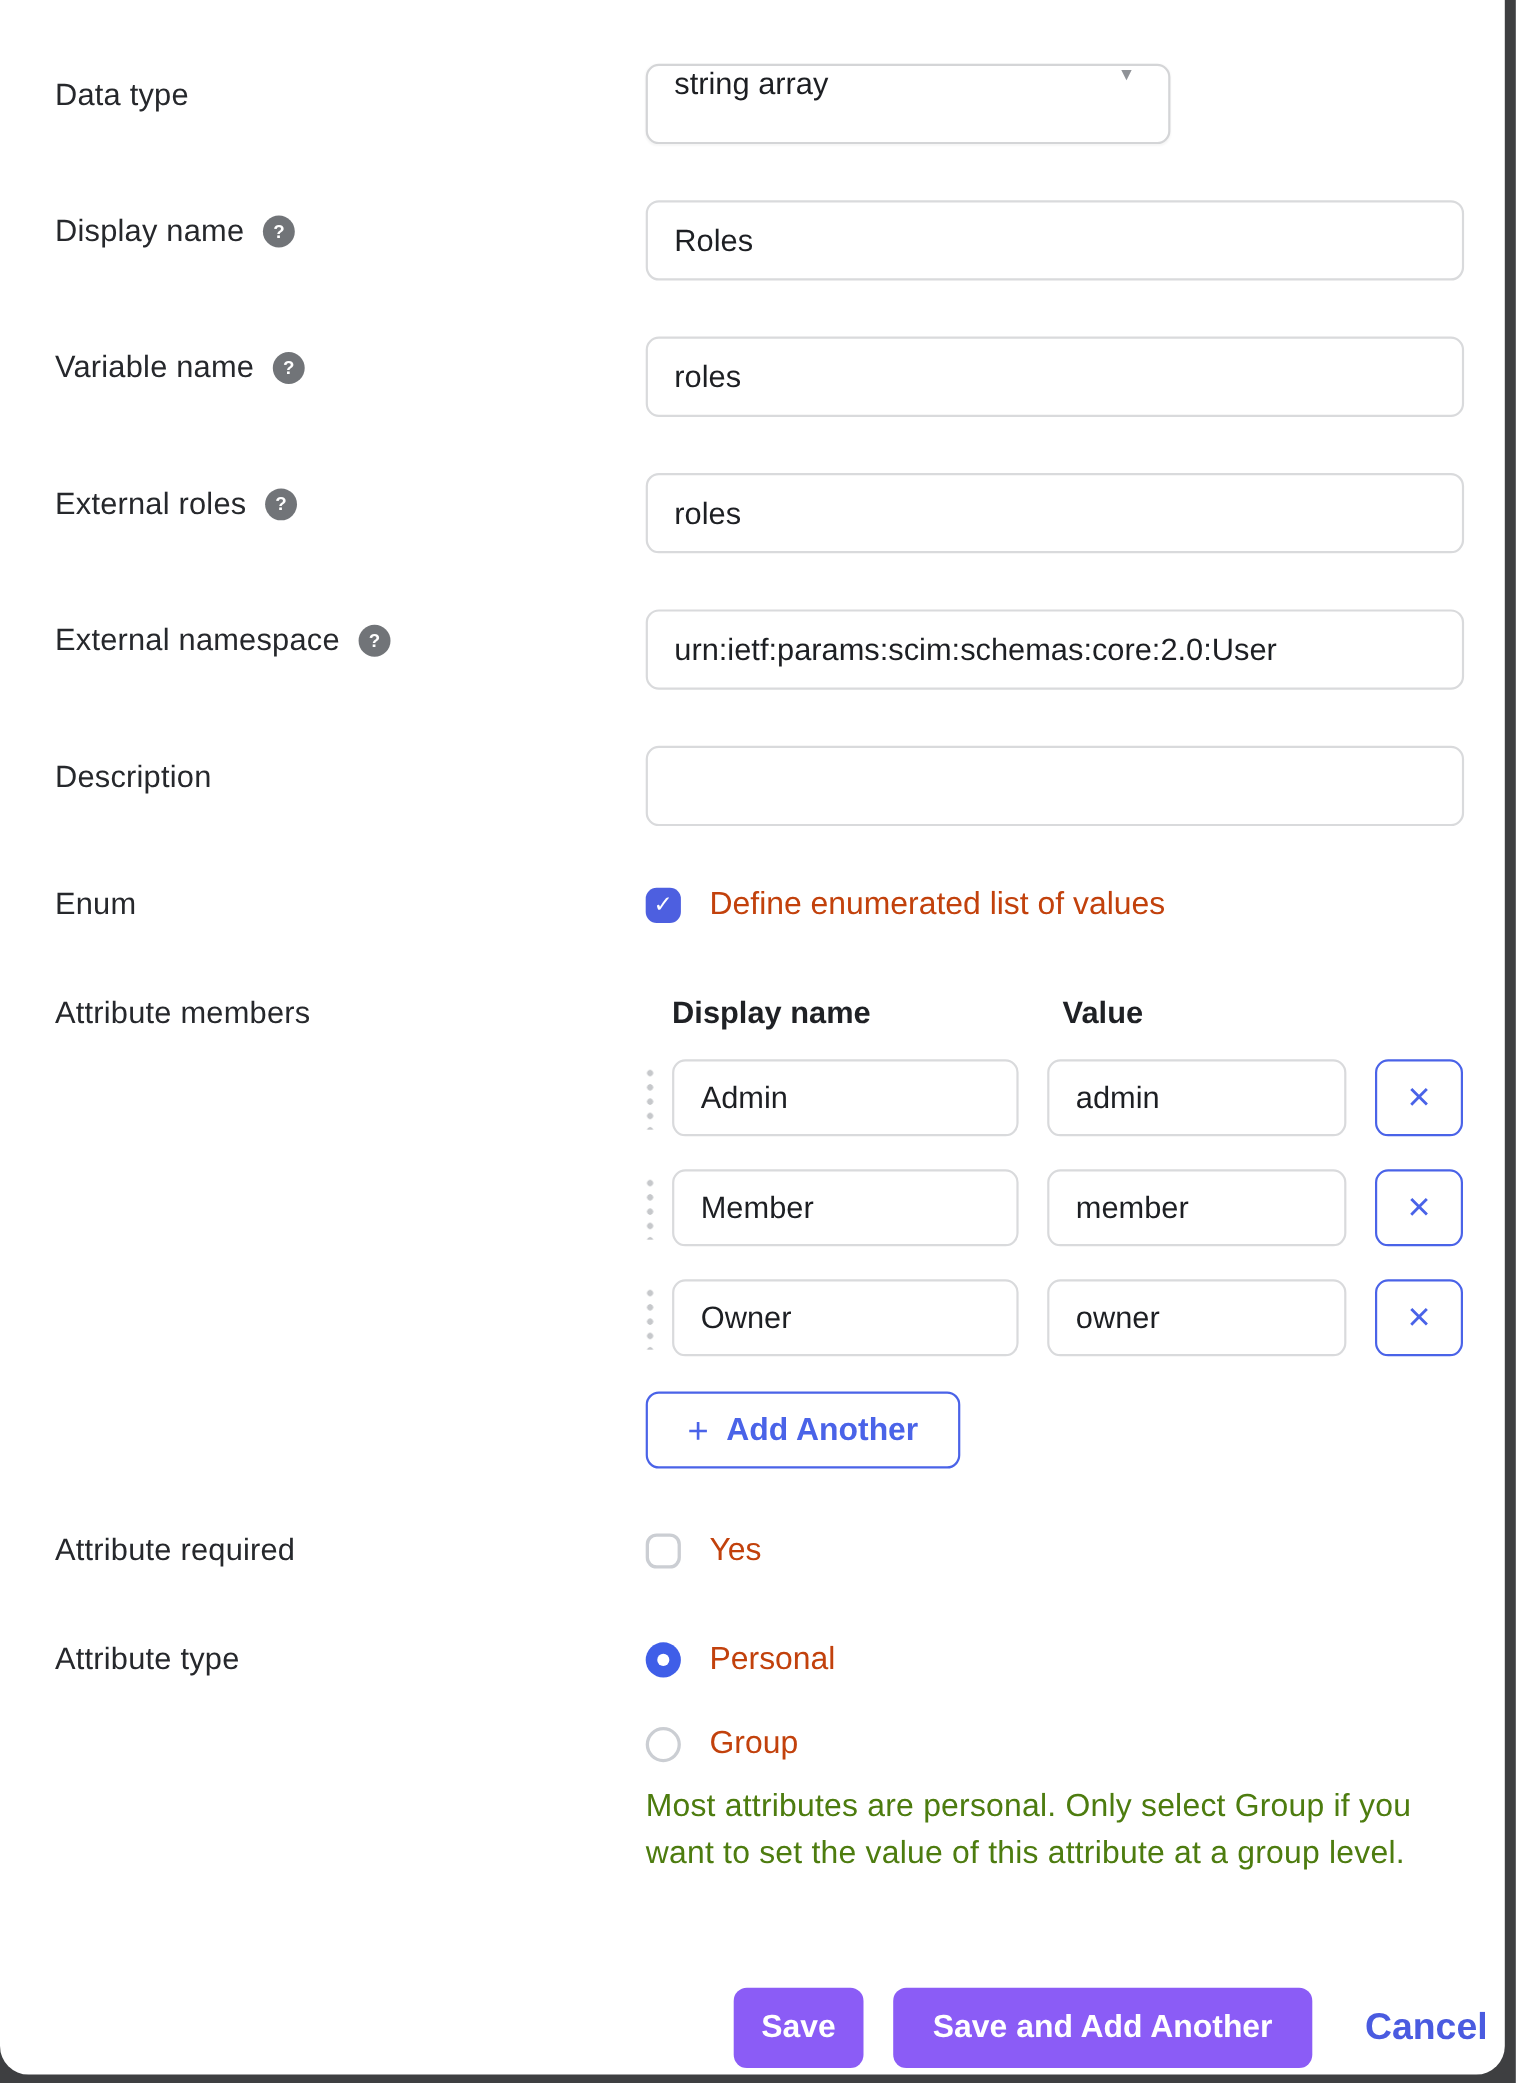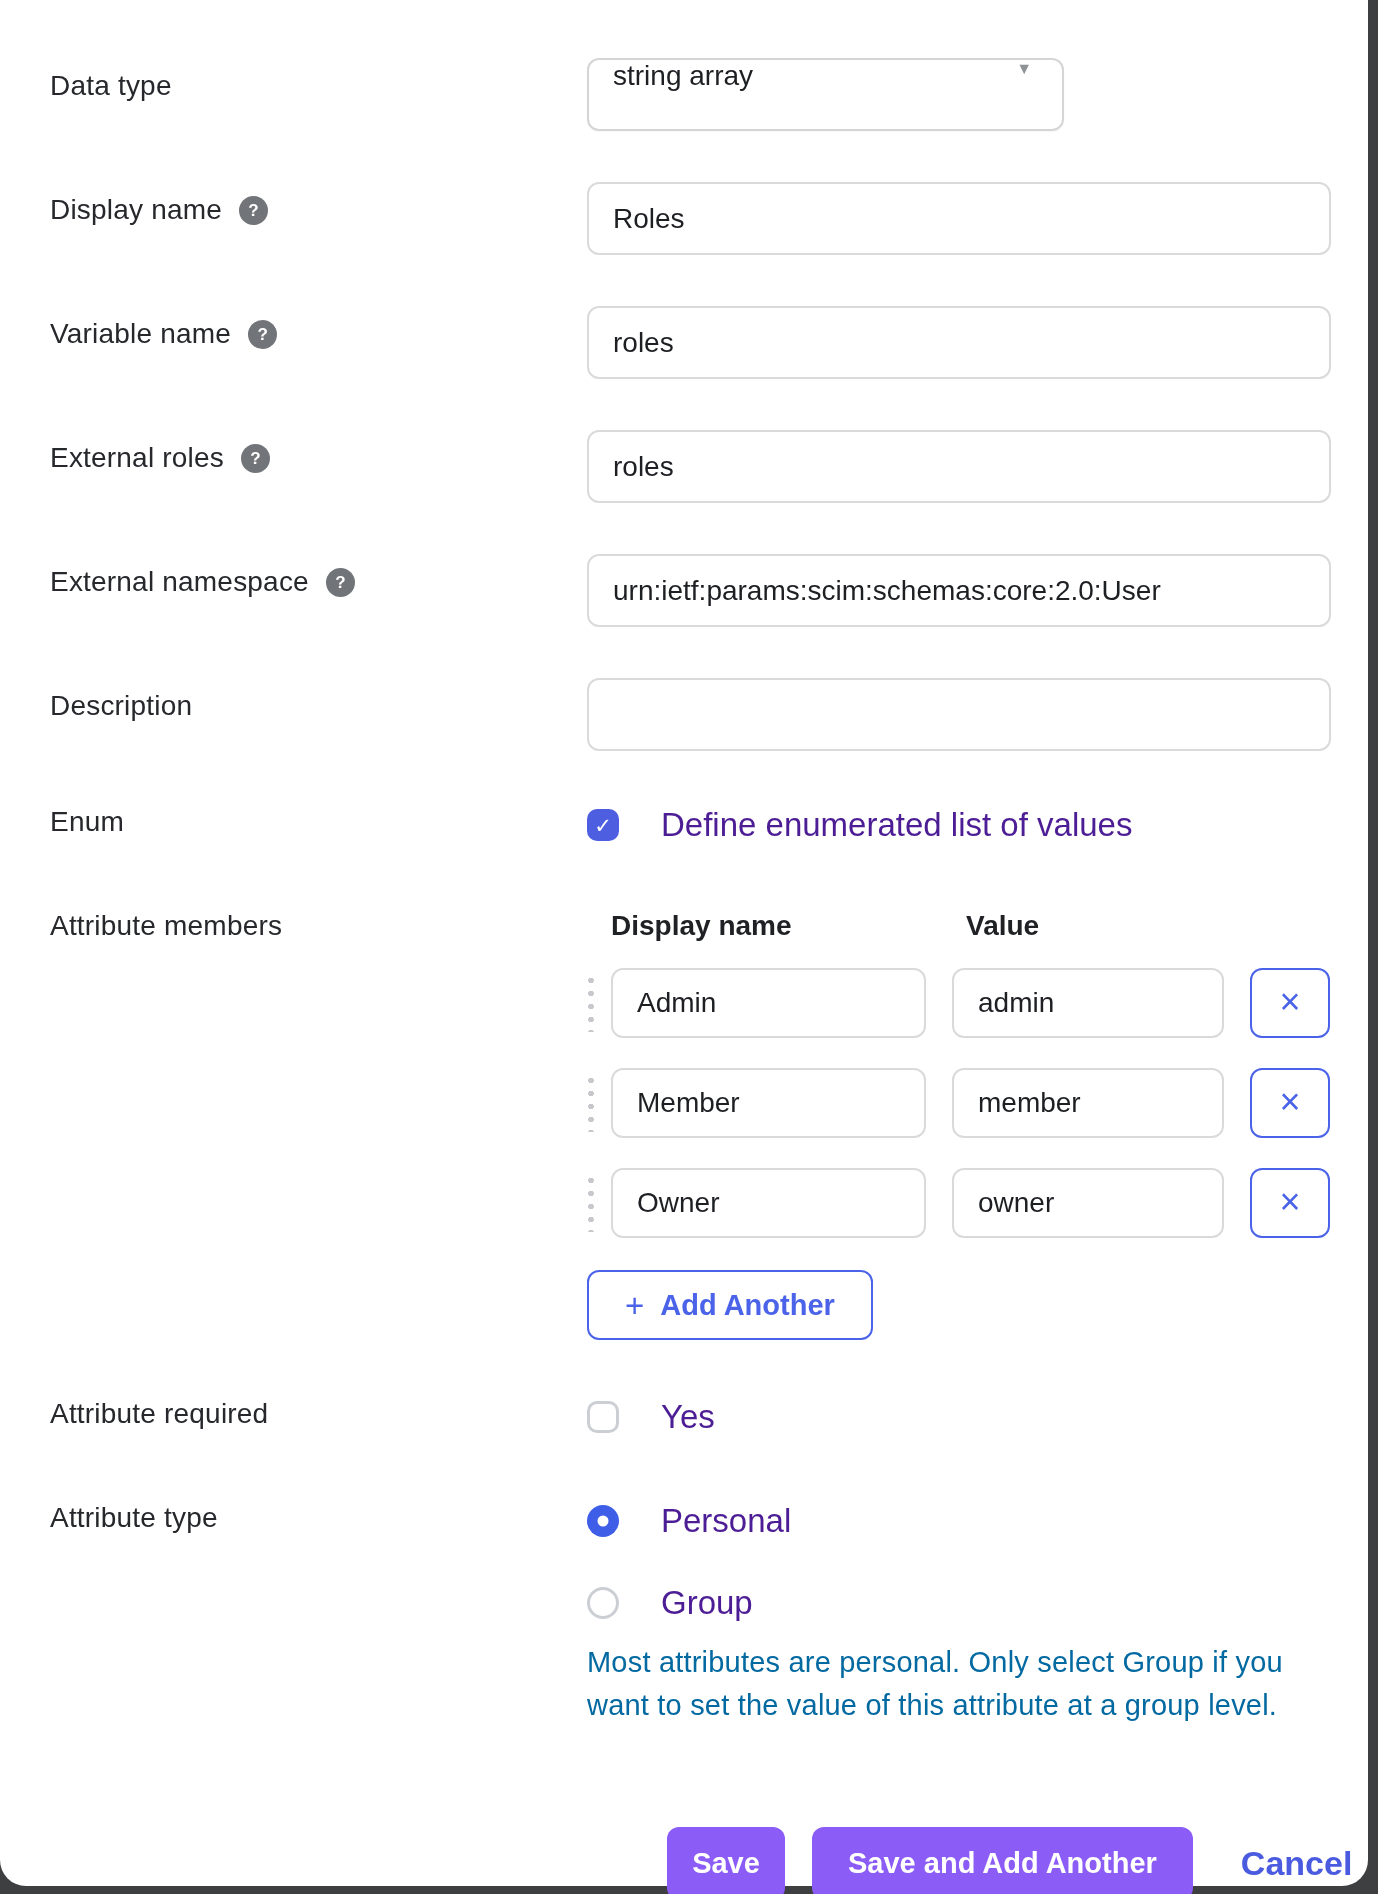--- a/index.html
+++ b/index.html
@@ -53,21 +53,21 @@
   .checkbox.checked { background:#4d5fe0; }
   .checkbox.checked span { color:#fff; font-size:21px; font-weight:bold; line-height:1; }
   .checkbox.unchecked { border:3px solid #cbced3; background:#fff; }
   .radio { width:32px; height:32px; border-radius:50%; flex:none; cursor:pointer; position:relative; }
   .radio.selected { background:#3f5ee8; }
   .radio.selected::after {
     content:""; position:absolute; left:50%; top:50%; transform:translate(-50%,-50%);
     width:11px; height:11px; border-radius:50%; background:#ffffff;
   }
   .radio.unselected { border:3px solid #cbced3; background:#fff; }
-  .choice-label { font-size:33px; color:#4c1d95; margin-left:42px; }
+  .choice-label { font-size:29px; color:#c2410c; margin-left:26px; }
   
   .members-headers { display:flex; font-size:28px; font-weight:bold; color:#1f2125; }
   .members-headers .h-name { margin-left:24px; width:315px; }
   .members-headers .h-value { margin-left:40px; }
   .member-row { display:flex; align-items:center; }
   .member-row + .member-row { margin-top:30px; }
   .drag-handle {
     width:8px; height:58px; margin-right:16px; flex:none; cursor:grab;
     background-image:radial-gradient(circle, #c6c8cb 2.6px, transparent 3px);
     background-size:8px 13px; background-position:center top; background-repeat:repeat-y;
@@ -82,21 +82,21 @@
   .remove-btn span { color:#4a63e8; font-size:36px; font-weight:300; line-height:1; margin-top:-3px; }
   .add-btn {
     margin-top:32px; height:70px; padding:0 36px;
     border:2.5px solid #4a63e8; border-radius:12px; background:#fff; cursor:pointer;
     display:flex; align-items:center; font-family:inherit;
   }
   .add-btn .plus { color:#4a63e8; font-size:33px; font-weight:400; margin-right:16px; line-height:1; }
   .add-btn .add-label { color:#4a63e8; font-size:29px; font-weight:bold; }
   
   .helper-text {
-    width:700px; font-size:29px; line-height:43px; color:#0369a1; letter-spacing:0.2px;
+    width:700px; font-size:29px; line-height:43px; color:#4d7c0f; letter-spacing:0.2px;
   }
   
   .footer { display:flex; align-items:center; margin-left:617px; }
   .btn-filled {
     height:73px; border:none; border-radius:12px; background:#8b5cf6; cursor:pointer;
     color:#ffffff; font-size:29px; font-weight:bold; font-family:inherit; padding:0 32px;
   }
   .btn-save { width:118px; padding:0; }
   .btn-save-add { margin-left:27px; padding:0 36px; }
   .btn-cancel {

